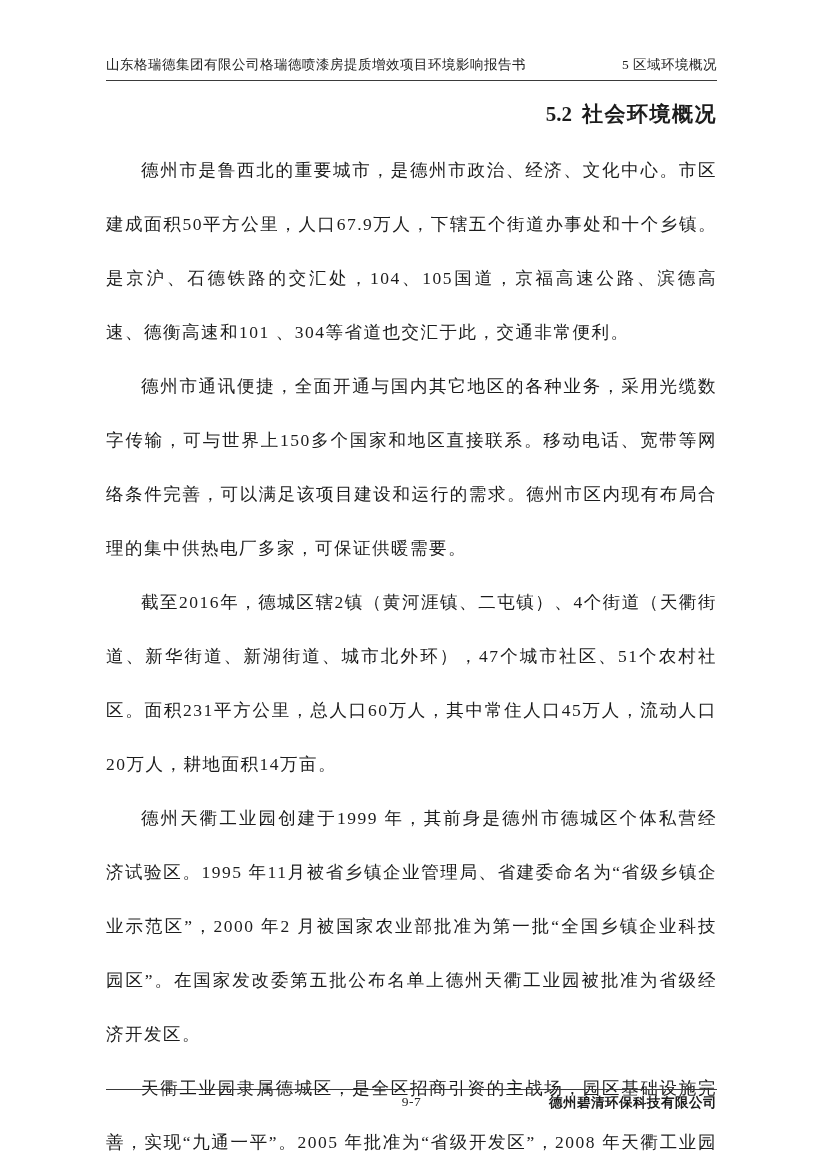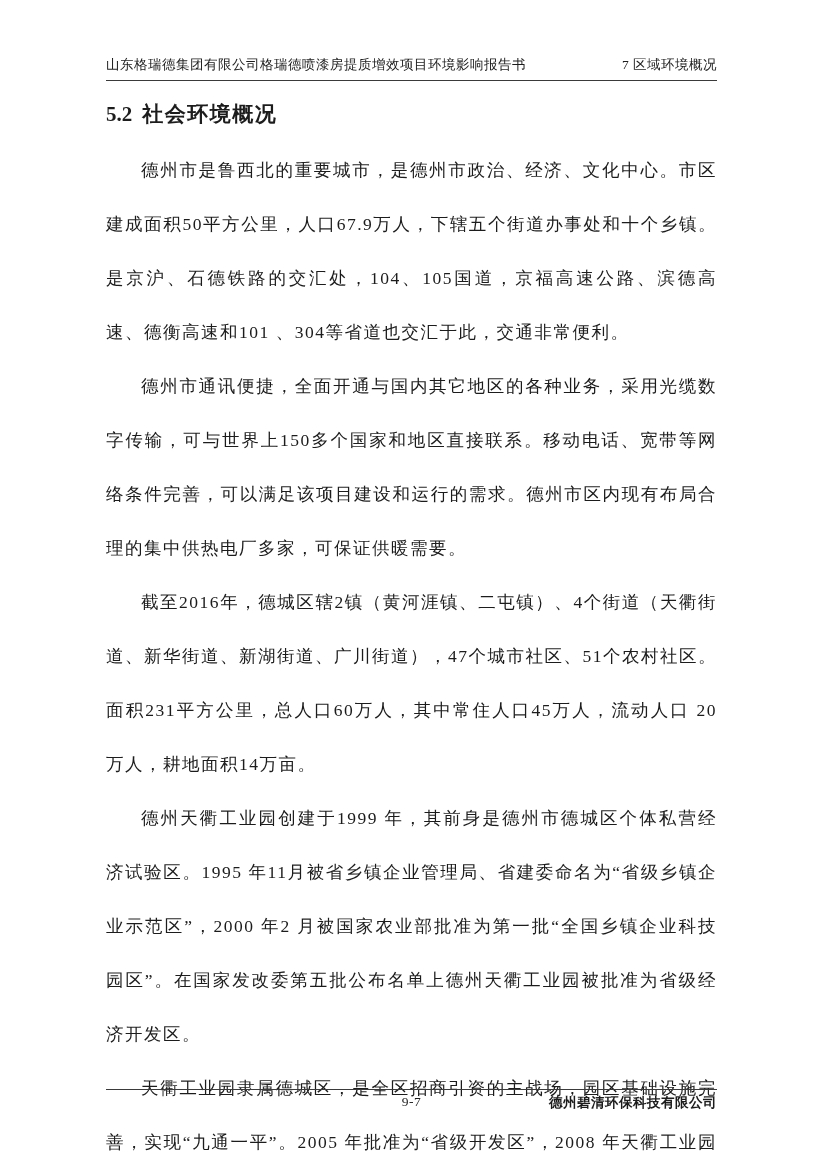--- a/index.html
+++ b/index.html
@@ -25,21 +25,21 @@
     border-bottom:1.5px solid #3a3a3a;
   }
   
   .content {
     position:absolute; top:86px; left:106px; right:110px;
   }
   .h-sec {
     font-family:"Liberation Sans","DejaVu Sans",sans-serif;
     font-weight:bold;
     font-size:21px; letter-spacing:1.5px;
-    margin-top:14px; margin-bottom:15px;
+    margin-top:14px; margin-bottom:15px;text-align:right;
   }
   .h-sec .num { font-family:"Liberation Serif","DejaVu Serif",serif; letter-spacing:0; margin-right:10px; }
   p.body {
     font-size:17.5px;
     line-height:54px;
     letter-spacing:1.5px;
     text-align:justify;
     text-indent:2em;
   }
   .gap-53 { margin-top:0; margin-bottom:14px; }
@@ -59,33 +59,33 @@
   }
 </style>
 </head>
 <body>
 
 <div class="page">
 
   <div class="header">
     <div class="header-row">
       <span>山东格瑞德集团有限公司格瑞德喷漆房提质增效项目环境影响报告书</span>
-      <span>7 区域环境概况</span>
+      <span>5 区域环境概况</span>
     </div>
   </div>
 
   <div class="content">
 
     <div class="h-sec">
       <span class="num">5.2</span><span>社会环境概况</span>
     </div>
 
     <p class="body">德州市是鲁西北的重要城市，是德州市政治、经济、文化中心。市区建成面积50平方公里，人口67.9万人，下辖五个街道办事处和十个乡镇。是京沪、石德铁路的交汇处，104、105国道，京福高速公路、滨德高速、德衡高速和101 、304等省道也交汇于此，交通非常便利。</p>
     <p class="body">德州市通讯便捷，全面开通与国内其它地区的各种业务，采用光缆数字传输，可与世界上150多个国家和地区直接联系。移动电话、宽带等网络条件完善，可以满足该项目建设和运行的需求。德州市区内现有布局合理的集中供热电厂多家，可保证供暖需要。</p>
-    <p class="body">截至2016年，德城区辖2镇（黄河涯镇、二屯镇）、4个街道（天衢街道、新华街道、新湖街道、广川街道），47个城市社区、51个农村社区。面积231平方公里，总人口60万人，其中常住人口45万人，流动人口 20万人，耕地面积14万亩。</p>
+    <p class="body">截至2016年，德城区辖2镇（黄河涯镇、二屯镇）、4个街道（天衢街道、新华街道、新湖街道、城市北外环），47个城市社区、51个农村社区。面积231平方公里，总人口60万人，其中常住人口45万人，流动人口 20万人，耕地面积14万亩。</p>
     <p class="body">德州天衢工业园创建于1999 年，其前身是德州市德城区个体私营经济试验区。1995 年11月被省乡镇企业管理局、省建委命名为“省级乡镇企业示范区”，2000 年2 月被国家农业部批准为第一批“全国乡镇企业科技园区”。在国家发改委第五批公布名单上德州天衢工业园被批准为省级经济开发区。</p>
     <p class="body">天衢工业园隶属德城区，是全区招商引资的主战场，园区基础设施完善，实现“九通一平”。2005 年批准为“省级开发区”，2008 年天衢工业园被认定为省级电子信息产业园、山东省知识产权园区、山东省高新技术创业服务园区。全年实现工业总产值120 亿元，完成自营出口创汇1.6 亿美元，实现工商税收1.7 亿元，地方财政收入 4985 万元。天衢工业园位置优越，交通发达。它东连德州市经济技术开发区，南接德州市老城区；园区紧靠京沪、德石铁路、城市北外环、104 国道和德滨高速公路，北可上京津，南可达省城济南，西临河北石家庄。</p>
 
     <div class="h-sec gap-53">
       <span class="num">5.3</span><span>区域相关规划</span>
     </div>
 
   </div>
 
   <div class="footer">

